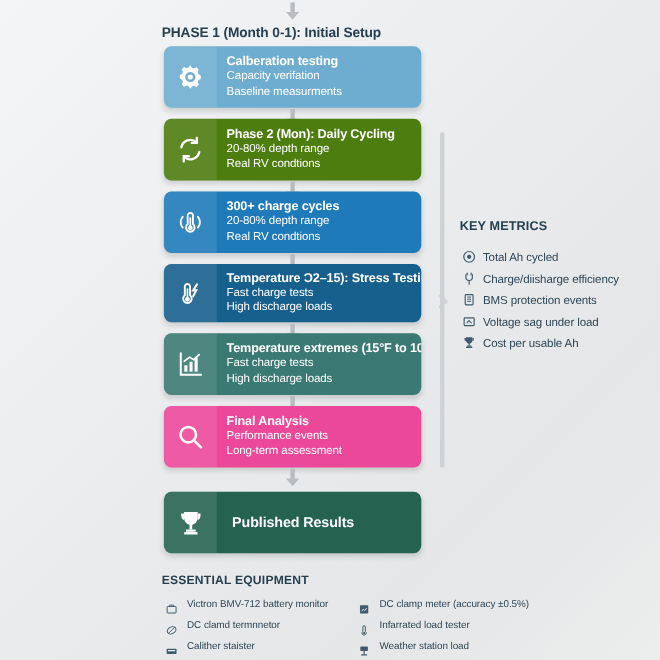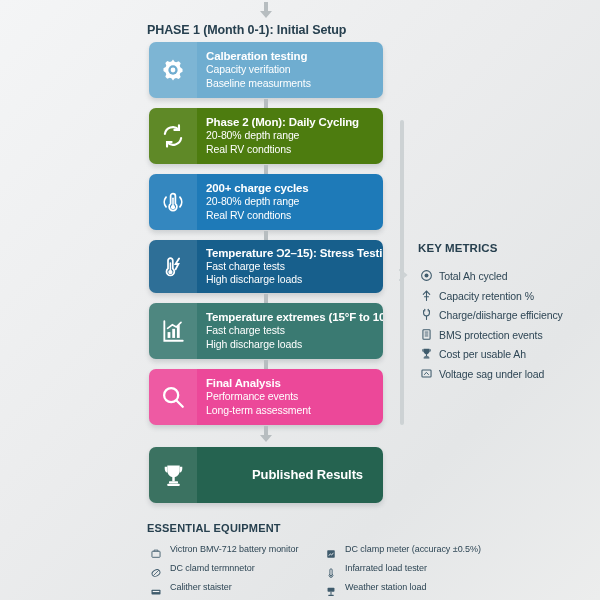--- a/index.html
+++ b/index.html
@@ -63,21 +63,21 @@
     width: 48px;
     flex: 0 0 48px;
     display: flex;
     align-items: center;
     justify-content: center;
     background: rgba(255,255,255,0.10);
   }
   .box-icon svg { display: block; }
   .box-text {
     flex: 1;
-    padding: 7px 20px 8px 9px;
+    padding: 7px 10px 8px 9px;
     display: flex;
     flex-direction: column;
     justify-content: center;
     color: #ffffff;
   }
   .box-title {
     font-size: 11.5px;
     font-weight: bold;
     line-height: 14px;
     letter-spacing: -0.15px;
@@ -87,21 +87,20 @@
     font-size: 10.5px;
     line-height: 13.5px;
     letter-spacing: -0.1px;
     white-space: nowrap;
   }
   .box-title-only {
     font-size: 13px;
     font-weight: bold;
     padding-left: 14px;
     letter-spacing: -0.1px;
-    text-align: right;
   }
 
   
   #box-0 { top: 42px;  height: 56px; background: #6fadd0; }
   #box-1 { top: 108px; height: 56px; background: #6bb8de; }
   #box-2 { top: 174px; height: 56px; background: #1e7ab8; }
   #box-3 { top: 240px; height: 53px; background: #175f8c; }
   #box-4 { top: 303px; height: 56px; background: #3a7a72; }
   #box-5 { top: 369px; height: 56px; background: #5fa83d; }
   #box-6 { top: 447px; height: 56px; background: #256350; }
@@ -137,21 +136,20 @@
     width: 10px;
     height: 12px;
   }
 
   
   .metrics {
     position: absolute;
     left: 418px;
     top: 200px;
     width: 176px;
-    margin-top: 42px;
   }
   .metrics-title {
     font-size: 11.5px;
     font-weight: bold;
     color: #27404f;
     letter-spacing: 0.1px;
     margin-bottom: 9px;
   }
   .metric-row {
     display: flex;
@@ -276,21 +274,21 @@
     <div class="box-icon">
       <svg width="26" height="26" viewBox="0 0 24 24" fill="none" stroke="#ffffff" stroke-width="1.6" stroke-linecap="round">
         <path d="M12 4.2a2.2 2.2 0 0 0-2.2 2.2v7.1a3.6 3.6 0 1 0 4.4 0V6.4A2.2 2.2 0 0 0 12 4.2z"></path>
         <circle cx="12" cy="16.8" r="2" fill="#ffffff" stroke="none"></circle>
         <path d="M12 8.5v7" stroke-width="1.4"></path>
         <path d="M5.6 7.5a7 7 0 0 0 0 9"></path>
         <path d="M18.4 7.5a7 7 0 0 1 0 9"></path>
       </svg>
     </div>
     <div class="box-text">
-      <div class="box-title">200+ charge cycles</div>
+      <div class="box-title">300+ charge cycles</div>
       <div class="box-line">20-80% depth range</div>
       <div class="box-line">Real RV condtions</div>
     </div>
   </div>
 
   <div class="connector" id="conn-2">
     <svg class="arrow-shape" viewBox="0 0 16 16">
       <path d="M6 0 H10 V9 H14 L8 16 L2 9 H6 Z" fill="#b7bdc0"></path>
     </svg>
   </div>
@@ -389,30 +387,20 @@
     <div class="metric-row">
       <span class="metric-icon">
         <svg width="13" height="13" viewBox="0 0 16 16" fill="none" stroke="currentColor" stroke-width="1.3">
           <circle cx="8" cy="8" r="6"></circle>
             <circle cx="8" cy="8" r="2.4" fill="currentColor" stroke="none"></circle>
         </svg>
       </span>
       <span class="metric-label">Total Ah cycled</span>
     </div>
 
-    <div class="metric-row">
-      <span class="metric-icon">
-        <svg width="13" height="13" viewBox="0 0 16 16" fill="none" stroke="currentColor" stroke-width="1.3" stroke-linecap="round">
-          <path d="M8 14V3"></path>
-            <path d="M4 6.6L8 2.6l4 4"></path>
-            <path d="M5.5 9.5h5"></path>
-        </svg>
-      </span>
-      <span class="metric-label">Capacity retention %</span>
-    </div>
 
     <div class="metric-row">
       <span class="metric-icon">
         <svg width="13" height="13" viewBox="0 0 16 16" fill="none" stroke="currentColor" stroke-width="1.3" stroke-linecap="round">
           <path d="M4.4 3.2v3a3.6 3.6 0 0 0 7.2 0v-3"></path>
             <path d="M8 9.8V14"></path>
             <path d="M5.8 1.6v2"></path>
             <path d="M10.2 1.6v2"></path>
         </svg>
       </span>
@@ -420,44 +408,44 @@
     </div>
 
     <div class="metric-row">
       <span class="metric-icon">
         <svg width="13" height="13" viewBox="0 0 16 16" fill="none" stroke="currentColor" stroke-width="1.3">
           <rect x="3.6" y="2.2" width="8.8" height="11.6" rx="1"></rect>
           <path d="M5.8 5h4.4M5.8 7.4h4.4M5.8 9.8h4.4" stroke-width="1.1"></path>
         </svg>
       </span>
       <span class="metric-label">BMS protection events</span>
+    </div>
+
+    <div class="metric-row">
+      <span class="metric-icon">
+        <svg width="13" height="13" viewBox="0 0 16 16" fill="none" stroke="currentColor" stroke-width="1.3" stroke-linecap="round">
+          <rect x="2.4" y="3.6" width="11.2" height="8.8" rx="1"></rect>
+          <path d="M5.6 9.2l2.2-2.6 2.6 2.6" stroke-width="1.2"></path>
+        </svg>
+      </span>
+      <span class="metric-label">Voltage sag under load</span>
     </div>
 
     <div class="metric-row">
       <span class="metric-icon">
         <svg width="13" height="13" viewBox="0 0 16 16" fill="currentColor">
           <path d="M4.4 2h7.2v3c0 2.3-1.5 4.1-3.6 4.1S4.4 7.3 4.4 5V2z"></path>
           <path d="M4.4 2.8H2.8v1.3c0 1.3.7 2.1 1.6 2.3V2.8z"></path>
           <path d="M11.6 2.8h1.6v1.3c0 1.3-.7 2.1-1.6 2.3V2.8z"></path>
           <rect x="7.3" y="8.8" width="1.4" height="2.6"></rect>
           <rect x="5.4" y="11.3" width="5.2" height="1.2" rx="0.3"></rect>
           <rect x="4.5" y="12.7" width="7" height="1.3" rx="0.3"></rect>
         </svg>
       </span>
       <span class="metric-label">Cost per usable Ah</span>
-    </div>
-
-    <div class="metric-row">
-      <span class="metric-icon">
-        <svg width="13" height="13" viewBox="0 0 16 16" fill="none" stroke="currentColor" stroke-width="1.3" stroke-linecap="round">
-          <rect x="2.4" y="3.6" width="11.2" height="8.8" rx="1"></rect>
-          <path d="M5.6 9.2l2.2-2.6 2.6 2.6" stroke-width="1.2"></path>
-        </svg>
-      </span>
-      <span class="metric-label">Voltage sag under load</span>
     </div>
   </div>
 
   <div class="equipment">
     <div class="equipment-title">ESSENTIAL EQUIPMENT</div>
     <div class="equipment-cols">
 
       <div class="equipment-col">
         <div class="equip-row">
           <span class="equip-icon">

